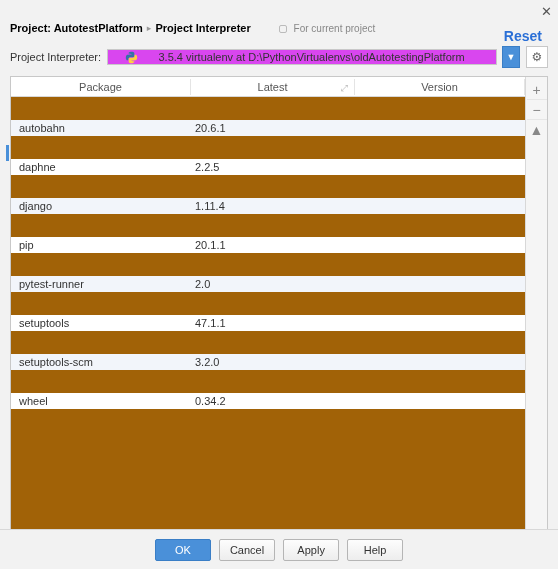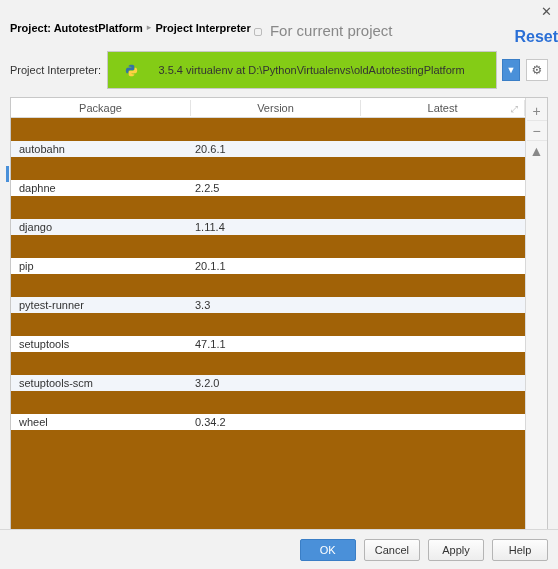--- a/index.html
+++ b/index.html
@@ -22,55 +22,56 @@
     height: 18px;
   }
   .close-x {
     font-size: 13px;
     color: #555;
     cursor: pointer;
     line-height: 1;
   }
   .header {
     display: flex;
+    align-items: center;
     padding: 4px 22px 6px 10px;
   }
   .header .crumb-strong { font-weight: bold; color: #000; }
   .header .crumb-sep { color: #999; margin: 0 4px; font-size: 9px; }
   .header .crumb-current { font-weight: bold; color: #000; }
-  .header .for-cur { color: #888; margin-left: 3px; font-size: 15px; }
+  .header .for-cur { color: #888; margin-left: 28px; font-size: 10px; }
   .header .for-cur .dot {
     display: inline-block; width: 8px; height: 8px;
     border: 1px solid #bbb; border-radius: 2px; margin-right: 4px;
     vertical-align: middle;
   }
   .reset-link {
     position: absolute;
     right: 0;
     top: 28px;
     color: #2a6fd6;
     font-weight: bold;
-    font-size: 16px;
-    padding-right: 0;
+    font-size: 14px;
+    padding-right: 16px;
   }
   .interp-row {
     display: flex;
     align-items: center;
     padding: 6px 10px 8px 10px;
     gap: 6px;
     text-align: center;
   }
   .interp-label { color: #333; white-space: nowrap; }
   .interp-select {
     flex: 1;
     display: flex;
     align-items: center;
-    background: #84cc16;
+    background: #d946ef;
     border: 1px solid #c8c8c8;
-    height: 38px;
+    height: 16px;
     padding: 0 16px;
     position: relative;
   }
   .interp-select .py-icon {
     width: 14px; height: 14px; margin-right: 5px;
     display: inline-flex; align-items: center; justify-content: center;
   }
   .interp-select .txt {
     flex: 1;
     white-space: nowrap;
@@ -167,21 +168,21 @@
     border-bottom: 1px solid #e6e6e6;
   }
   .side-btn:last-child{ border-bottom:none; }
   .footer {
     position: absolute;
     bottom: 0; left: 0; right: 0;
     border-top: 1px solid #d8d8d8;
     background: #f2f2f2;
     height: 40px;
     display: flex;
-    justify-content: flex-end;
+    justify-content: center;
     align-items: center;
     padding: 0 10px;
     gap: 8px;
   }
   .btn {
     min-width: 56px;
     height: 22px;
     border: 1px solid #b5b5b5;
     background: linear-gradient(#fdfdfd, #ededed);
     color: #333;
@@ -236,25 +237,25 @@
   <div class="gear-btn">
     <span>⚙</span>
   </div>
 </div>
 
 <div class="content-wrap">
   <div class="blue-strip"></div>
   <div class="table-area">
     <div class="thead">
       <div class="th th-pkg">Package</div>
-      <div class="th th-ver">Version</div>
       <div class="th th-lat">
         <span>Latest</span>
         <span class="sort-arrow">⤢</span>
       </div>
+      <div class="th th-ver">Version</div>
     </div>
     <div class="tbody" id="tbody">
         <div class="tr">
           <div class="td-pkg">autobahn</div>
           <div class="td-ver">20.6.1</div>
           <div class="td-lat"></div>
         </div>
         <div class="tr">
           <div class="td-pkg">daphne</div>
           <div class="td-ver">2.2.5</div>
@@ -265,21 +266,21 @@
           <div class="td-ver">1.11.4</div>
           <div class="td-lat"></div>
         </div>
         <div class="tr">
           <div class="td-pkg">pip</div>
           <div class="td-ver">20.1.1</div>
           <div class="td-lat"></div>
         </div>
         <div class="tr">
           <div class="td-pkg">pytest-runner</div>
-          <div class="td-ver">3.3</div>
+          <div class="td-ver">2.0</div>
           <div class="td-lat"></div>
         </div>
         <div class="tr">
           <div class="td-pkg">setuptools</div>
           <div class="td-ver">47.1.1</div>
           <div class="td-lat"></div>
         </div>
         <div class="tr">
           <div class="td-pkg">setuptools-scm</div>
           <div class="td-ver">3.2.0</div>

